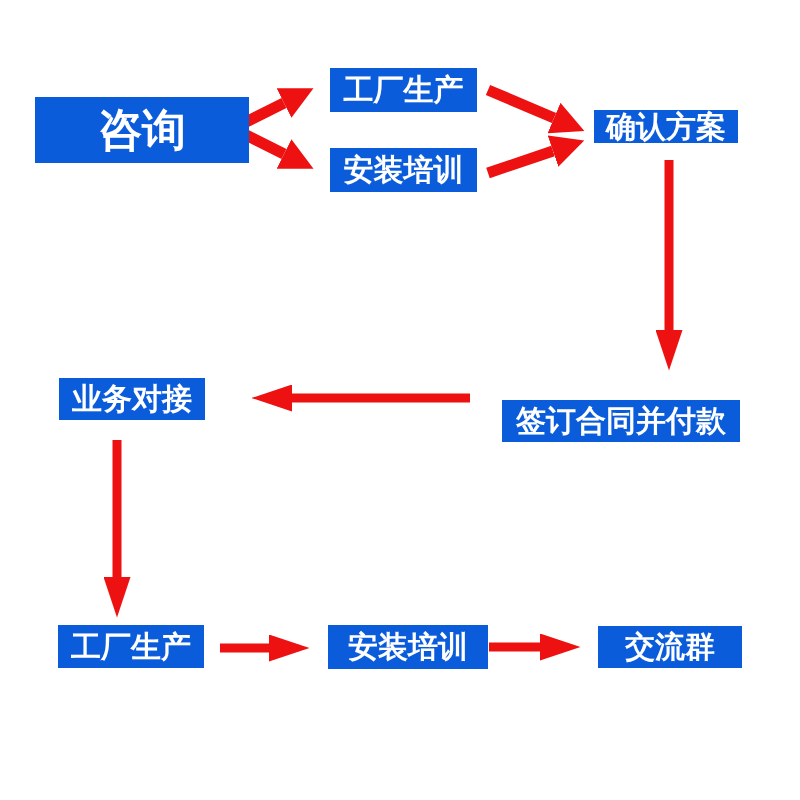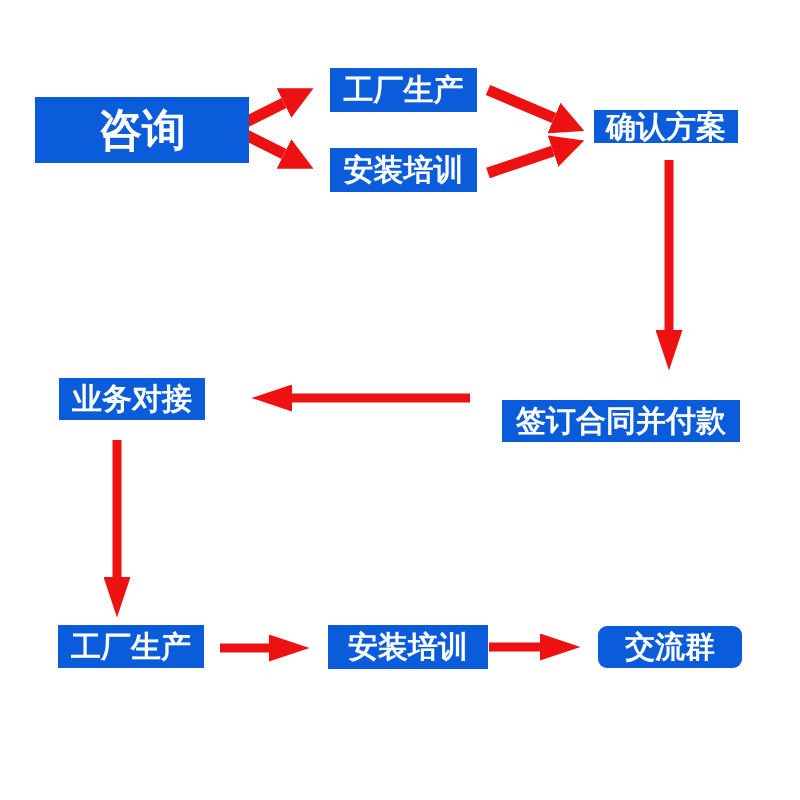--- a/index.html
+++ b/index.html
@@ -47,21 +47,21 @@
     white-space:nowrap;
   }
   .node-consult { left:35px;  top:97px;  width:214px; height:66px; font-size:44px; }
   .node-business{ left:330px; top:68px;  width:147px; height:44px; }
   .node-tech    { left:330px; top:148px; width:147px; height:44px; }
   .node-confirm { left:594px; top:110px; width:144px; height:33px;align-items:center; }
   .node-contract{ left:502px; top:400px; width:238px; height:42px; }
   .node-factory { left:59px;  top:378px; width:146px; height:42px; }
   .node-delivery{ left:58px;  top:625px; width:146px; height:43px; }
   .node-install { left:328px; top:625px; width:160px; height:44px; }
-  .node-group   { left:598px; top:626px; width:144px; height:42px;border-radius:9px; }
+  .node-group   { left:598px; top:626px; width:144px; height:42px; }
 </style>
 </head>
 <body>
 
 <div class="canvas">
 
   <svg class="arrow-layer" viewBox="0 0 800 800" xmlns="http://www.w3.org/2000/svg">
     <defs>
       <marker id="ah-diag" viewBox="0 0 3 3" refX="0" refY="1.5" markerWidth="3" markerHeight="3" orient="auto">
         <path class="arrow-head" d="M0,0 L3,1.5 L0,3 Z"></path>

